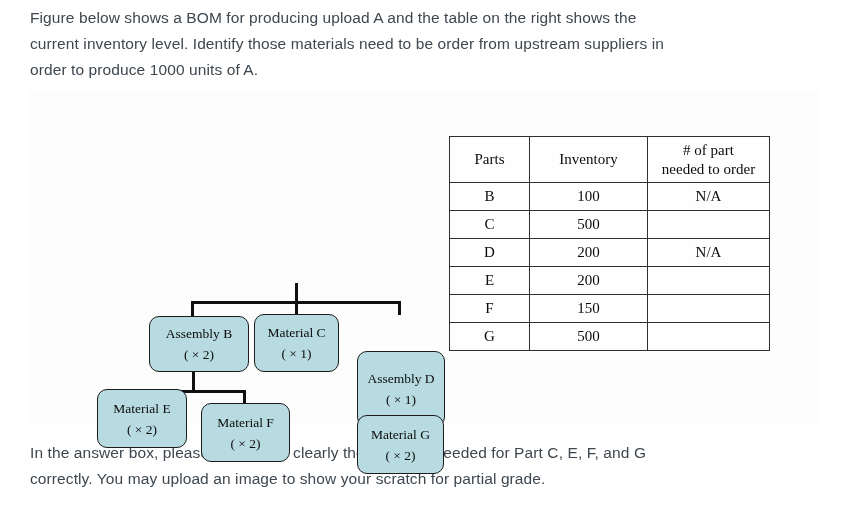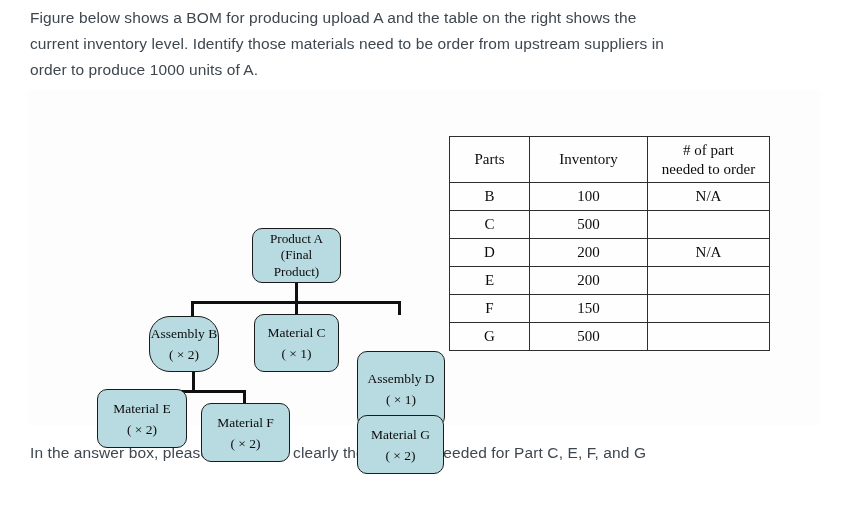--- a/index.html
+++ b/index.html
@@ -49,21 +49,21 @@
     align-items: center;
     justify-content: center;
     text-align: center;
     font-family: "Liberation Serif", serif;
     font-size: 13.5px;
     line-height: 21px;
     color: #0b0b0b;
     z-index: 2;
   }
   #node-product-a { left: 224px; top: 138px; width: 89px; height: 55px; line-height: 16.5px; font-size: 13.2px; }
-  #node-assembly-b { left: 121px; top: 226px; width: 70px; height: 56px; border-radius: 21px; }
+  #node-assembly-b { left: 121px; top: 226px; width: 100px; height: 56px; }
   #node-material-c { left: 226px; top: 224px; width: 85px; height: 58px; }
   #node-assembly-d { left: 329px; top: 224px; width: 88px; height: 76px; margin-top: 37px; }
   #node-material-e { left: 69px;  top: 299px; width: 90px; height: 59px; }
   #node-material-f { left: 173px; top: 313px; width: 89px; height: 59px; }
   #node-material-g { left: 329px; top: 325px; width: 87px; height: 59px; }
 
   
   .conn { position: absolute; background: #101010; z-index: 1; }
   #conn-root      { left: 267px; top: 193px; width: 3px;   height: 20px; }
   #conn-h1        { left: 163px; top: 211px; width: 210px; height: 3px;  }
@@ -116,25 +116,20 @@
     <div class="conn" id="conn-h1"></div>
     <div class="conn" id="conn-to-b"></div>
     <div class="conn" id="conn-to-c"></div>
     <div class="conn" id="conn-to-d"></div>
     <div class="conn" id="conn-from-b"></div>
     <div class="conn" id="conn-h2"></div>
     <div class="conn" id="conn-to-e"></div>
     <div class="conn" id="conn-to-f"></div>
     <div class="conn" id="conn-to-g"></div>
 
-    <div class="node" id="node-product-a">
-      <div>Product A</div>
-      <div>(Final</div>
-      <div>Product)</div>
-    </div>
     <div class="node" id="node-assembly-b">
       <div>Assembly B</div>
       <div>( × 2)</div>
     </div>
     <div class="node" id="node-material-c">
       <div>Material C</div>
       <div>( × 1)</div>
     </div>
     <div class="node" id="node-assembly-d">
       <div>Assembly D</div>
@@ -199,15 +194,16 @@
       <tr>
         <td>G</td>
         <td>500</td>
         <td></td>
       </tr>
     </tbody>
   </table>
 
   <div class="q-text" id="q-bottom">
     <div>In the answer box, please write down clearly the numbers needed for Part C, E, F, and G</div>
+    <div>correctly. You may upload an image to show your scratch for partial grade.</div>
   </div>
 
 </div>
 
 </body></html>

